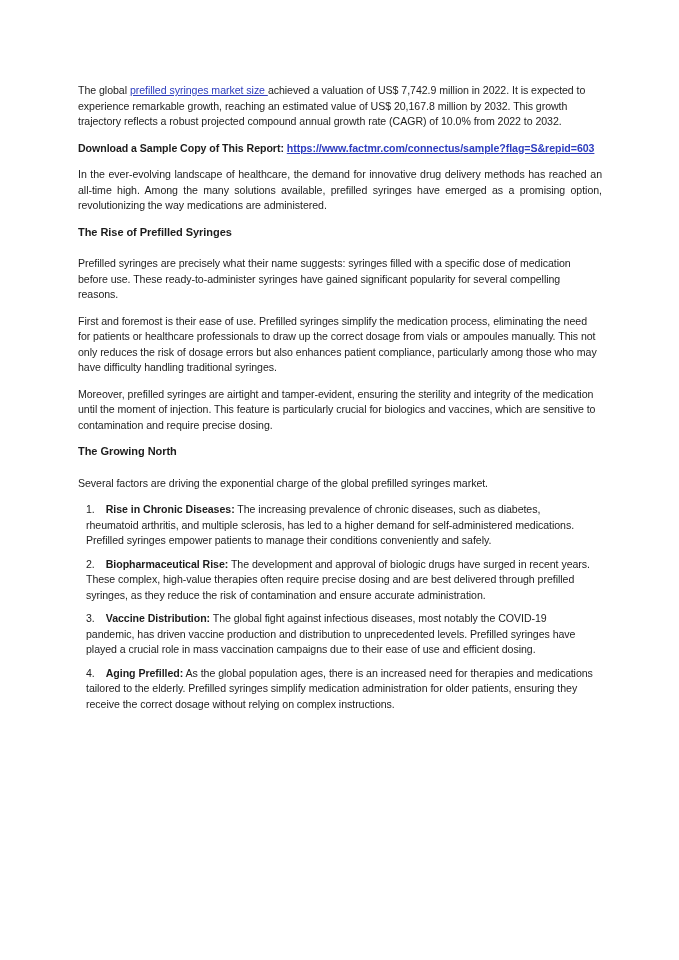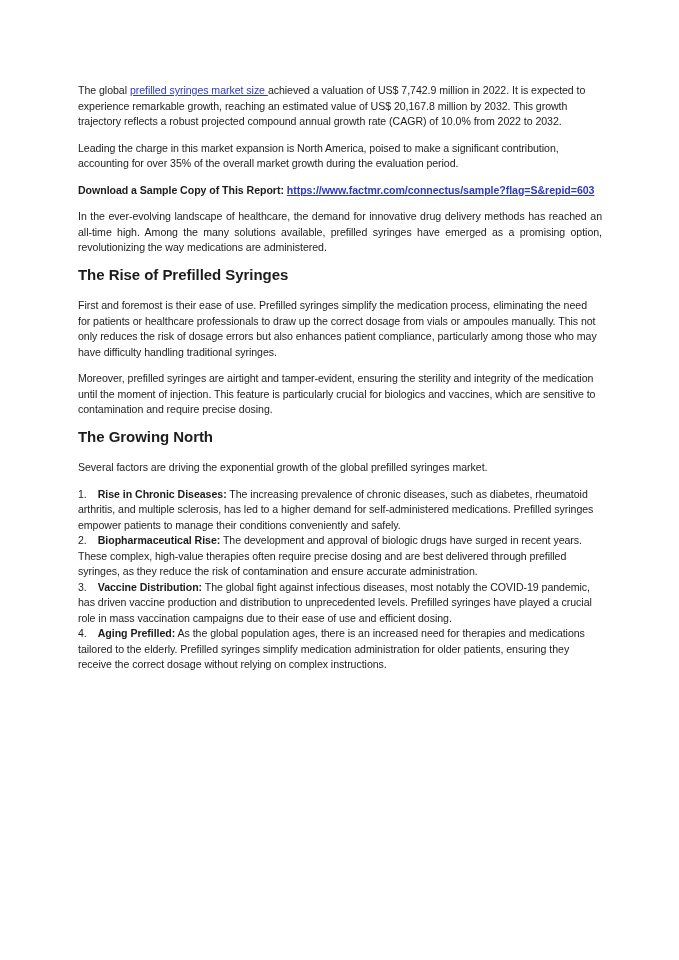--- a/index.html
+++ b/index.html
@@ -25,21 +25,21 @@
     letter-spacing: -0.05px;
     color: #1c1c1c;
   }
   .para {
     margin: 0 0 11px 0;
   }
   .para.justify {
     text-align: justify;
   }
   .heading {
-    font-size: 15px;
+    font-size: 11px;
     line-height: 15.5px;
     font-weight: bold;
     margin: 6px 0 16px 0;
     color: #1c1c1c;
   }
   .bold {
     font-weight: bold;
   }
   .link {
     color: #2d3cbe;
@@ -48,50 +48,50 @@
   }
   .url-link {
     word-break: break-all;
     font-weight: bold;
     text-decoration: underline;
   }
   .num-list {
     margin-top: 4px;
   }
   .list-item {
-    margin: 0;
+    margin: 8px;
   }
   .list-num {
     margin-right: 11px;
   }
 </style>
 </head>
 <body>
 
 <div class="page">
   <div class="content">
 
     <p class="para"><span>The global </span><a class="link">prefilled syringes market size </a><span>achieved a valuation of US$ 7,742.9 million in 2022. It is expected to experience remarkable growth, reaching an estimated value of US$ 20,167.8 million by 2032. This growth trajectory reflects a robust projected compound annual growth rate (CAGR) of 10.0% from 2022 to 2032.</span></p>
 
-    <p class="para">Leading the charge in this market expansion is North America, poised to make a significant contribution, accounting for over 35% of the overall market growth during the evaluation period.</p>
 
     <p class="para bold"><span>Download a Sample Copy of This Report: </span><a class="link url-link">https://www.factmr.com/connectus/sample?flag=S&amp;repid=603</a></p>
 
     <p class="para justify">In the ever-evolving landscape of healthcare, the demand for innovative drug delivery methods has reached an all-time high. Among the many solutions available, prefilled syringes have emerged as a promising option, revolutionizing the way medications are administered.</p>
 
     <h2 class="heading">The Rise of Prefilled Syringes</h2>
 
+    <p class="para">Prefilled syringes are precisely what their name suggests: syringes filled with a specific dose of medication before use. These ready-to-administer syringes have gained significant popularity for several compelling reasons.</p>
 
     <p class="para">First and foremost is their ease of use. Prefilled syringes simplify the medication process, eliminating the need for patients or healthcare professionals to draw up the correct dosage from vials or ampoules manually. This not only reduces the risk of dosage errors but also enhances patient compliance, particularly among those who may have difficulty handling traditional syringes.</p>
 
     <p class="para">Moreover, prefilled syringes are airtight and tamper-evident, ensuring the sterility and integrity of the medication until the moment of injection. This feature is particularly crucial for biologics and vaccines, which are sensitive to contamination and require precise dosing.</p>
 
     <h2 class="heading">The Growing North</h2>
 
-    <p class="para">Several factors are driving the exponential growth of the global prefilled syringes market.</p>
+    <p class="para">Several factors are driving the exponential charge of the global prefilled syringes market.</p>
 
     <div class="num-list">
       <div class="list-item"><span class="list-num">1.</span><span class="bold">Rise in Chronic Diseases:</span><span> The increasing prevalence of chronic diseases, such as diabetes, rheumatoid arthritis, and multiple sclerosis, has led to a higher demand for self-administered medications. Prefilled syringes empower patients to manage their conditions conveniently and safely.</span></div>
       <div class="list-item"><span class="list-num">2.</span><span class="bold">Biopharmaceutical Rise:</span><span> The development and approval of biologic drugs have surged in recent years. These complex, high-value therapies often require precise dosing and are best delivered through prefilled syringes, as they reduce the risk of contamination and ensure accurate administration.</span></div>
       <div class="list-item"><span class="list-num">3.</span><span class="bold">Vaccine Distribution:</span><span> The global fight against infectious diseases, most notably the COVID-19 pandemic, has driven vaccine production and distribution to unprecedented levels. Prefilled syringes have played a crucial role in mass vaccination campaigns due to their ease of use and efficient dosing.</span></div>
       <div class="list-item"><span class="list-num">4.</span><span class="bold">Aging Prefilled:</span><span> As the global population ages, there is an increased need for therapies and medications tailored to the elderly. Prefilled syringes simplify medication administration for older patients, ensuring they receive the correct dosage without relying on complex instructions.</span></div>
     </div>
 
   </div>
 </div>

